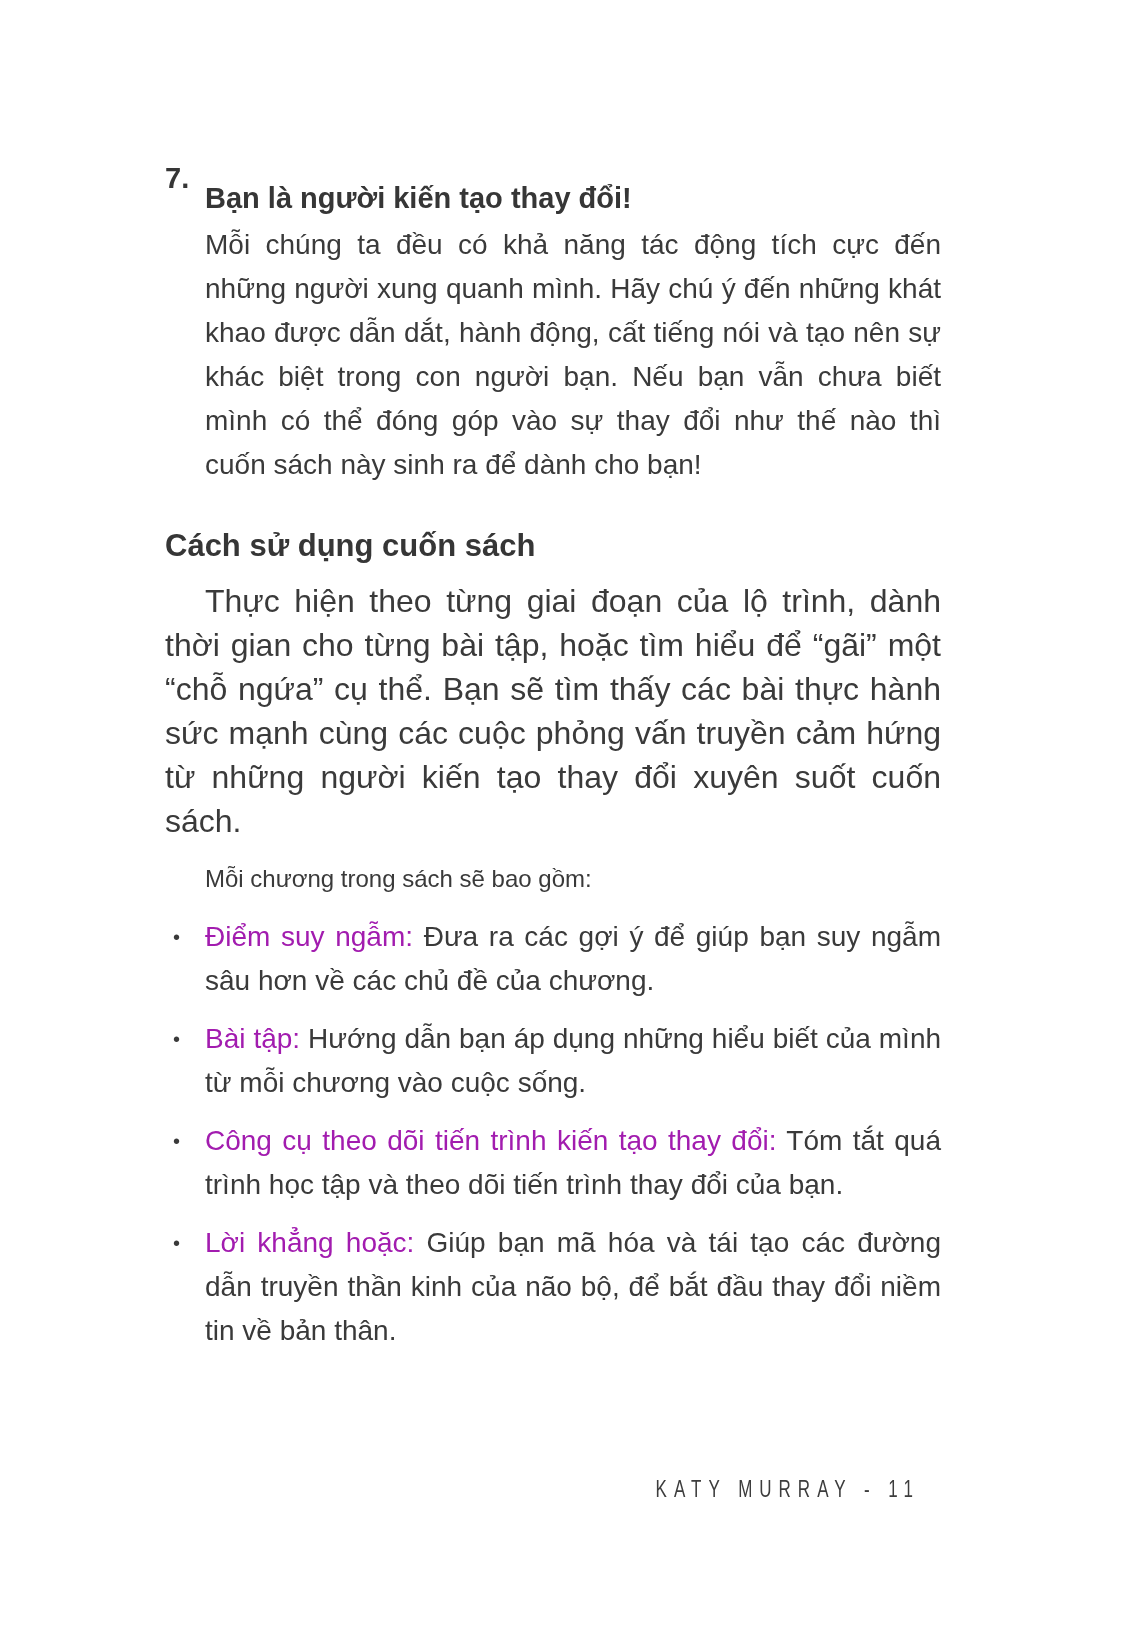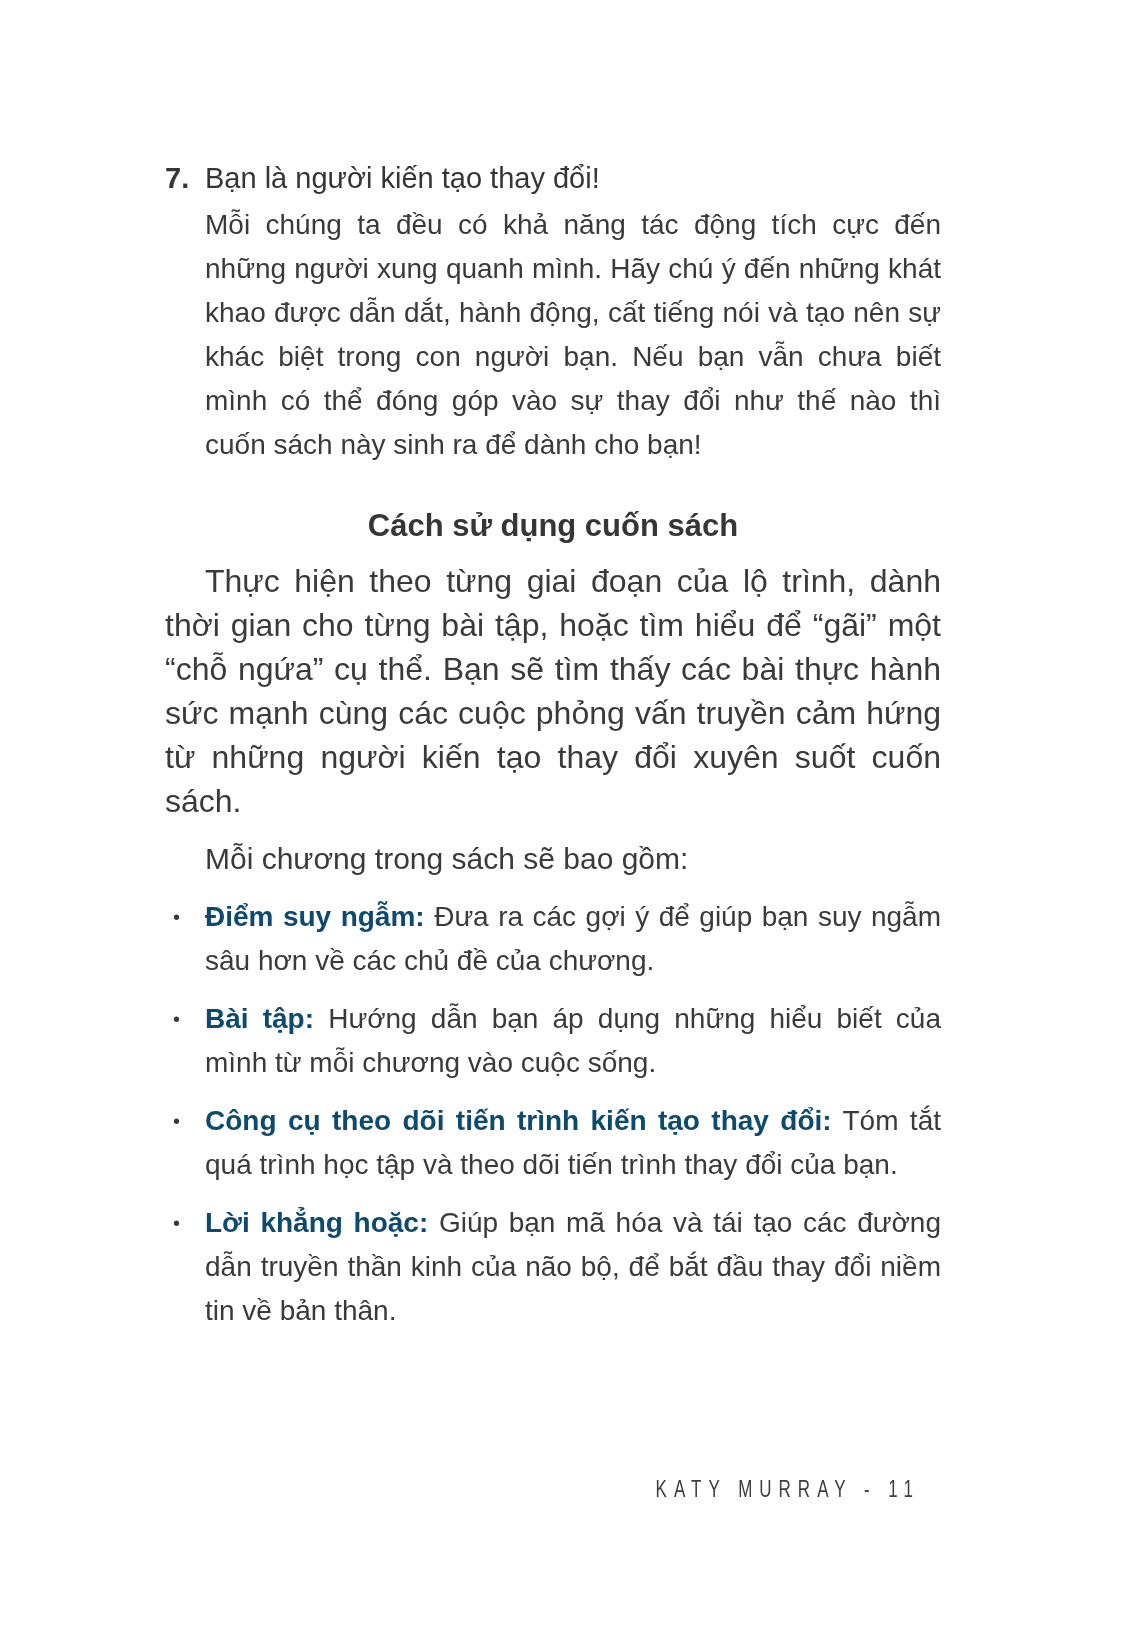--- a/index.html
+++ b/index.html
@@ -27,50 +27,50 @@
   }
   .numbered-item { display: flex; }
   .item-num {
     flex: 0 0 40px;
     font-weight: 700;
     font-size: 29px;
     line-height: 44px;
     color: #363636;
   }
   .item-heading {
-    font-weight: 400;
+    font-weight: 700;
     font-size: 29px;
     line-height: 44px;
     color: #363636;
+    margin-top: 20px;
   }
   .item-para {
     margin-left: 40px;
     margin-top: 3px;
     font-size: 28px;
     line-height: 44px;
     text-align: justify;
   }
   .section-heading {
     margin-top: 34px;
     font-size: 31px;
     font-weight: 700;
     line-height: 50px;
     color: #363636;
-    text-align: center;
   }
   .section-para {
     margin-top: 8px;
     font-size: 32px;
     line-height: 44px;
     text-align: justify;
     text-indent: 40px;
   }
   .list-intro {
     margin-top: 14px;
-    font-size: 30px;
+    font-size: 24px;
     line-height: 44px;
     text-indent: 40px;
   }
   .bullet-list { margin-top: 0; }
   .bullet {
     display: flex;
     margin-top: 14px;
   }
   .bullet-marker {
     flex: 0 0 40px;
@@ -78,21 +78,21 @@
     line-height: 44px;
     padding-left: 8px;
     color: #3a3a3a;
   }
   .bullet-body {
     flex: 1;
     font-size: 28px;
     line-height: 44px;
     text-align: justify;
   }
-  .bullet-label { font-weight: 700; color: #0c4a6e; }
+  .bullet-label { font-weight: 400; color: #a21caf; }
   .page-footer {
     position: absolute;
     top: 1480px;
     right: 206px;
     font-size: 17px;
     font-weight: 400;
     letter-spacing: 7px;
     white-space: nowrap;
     color: #3d3d3d;
     transform: scaleY(1.45);

